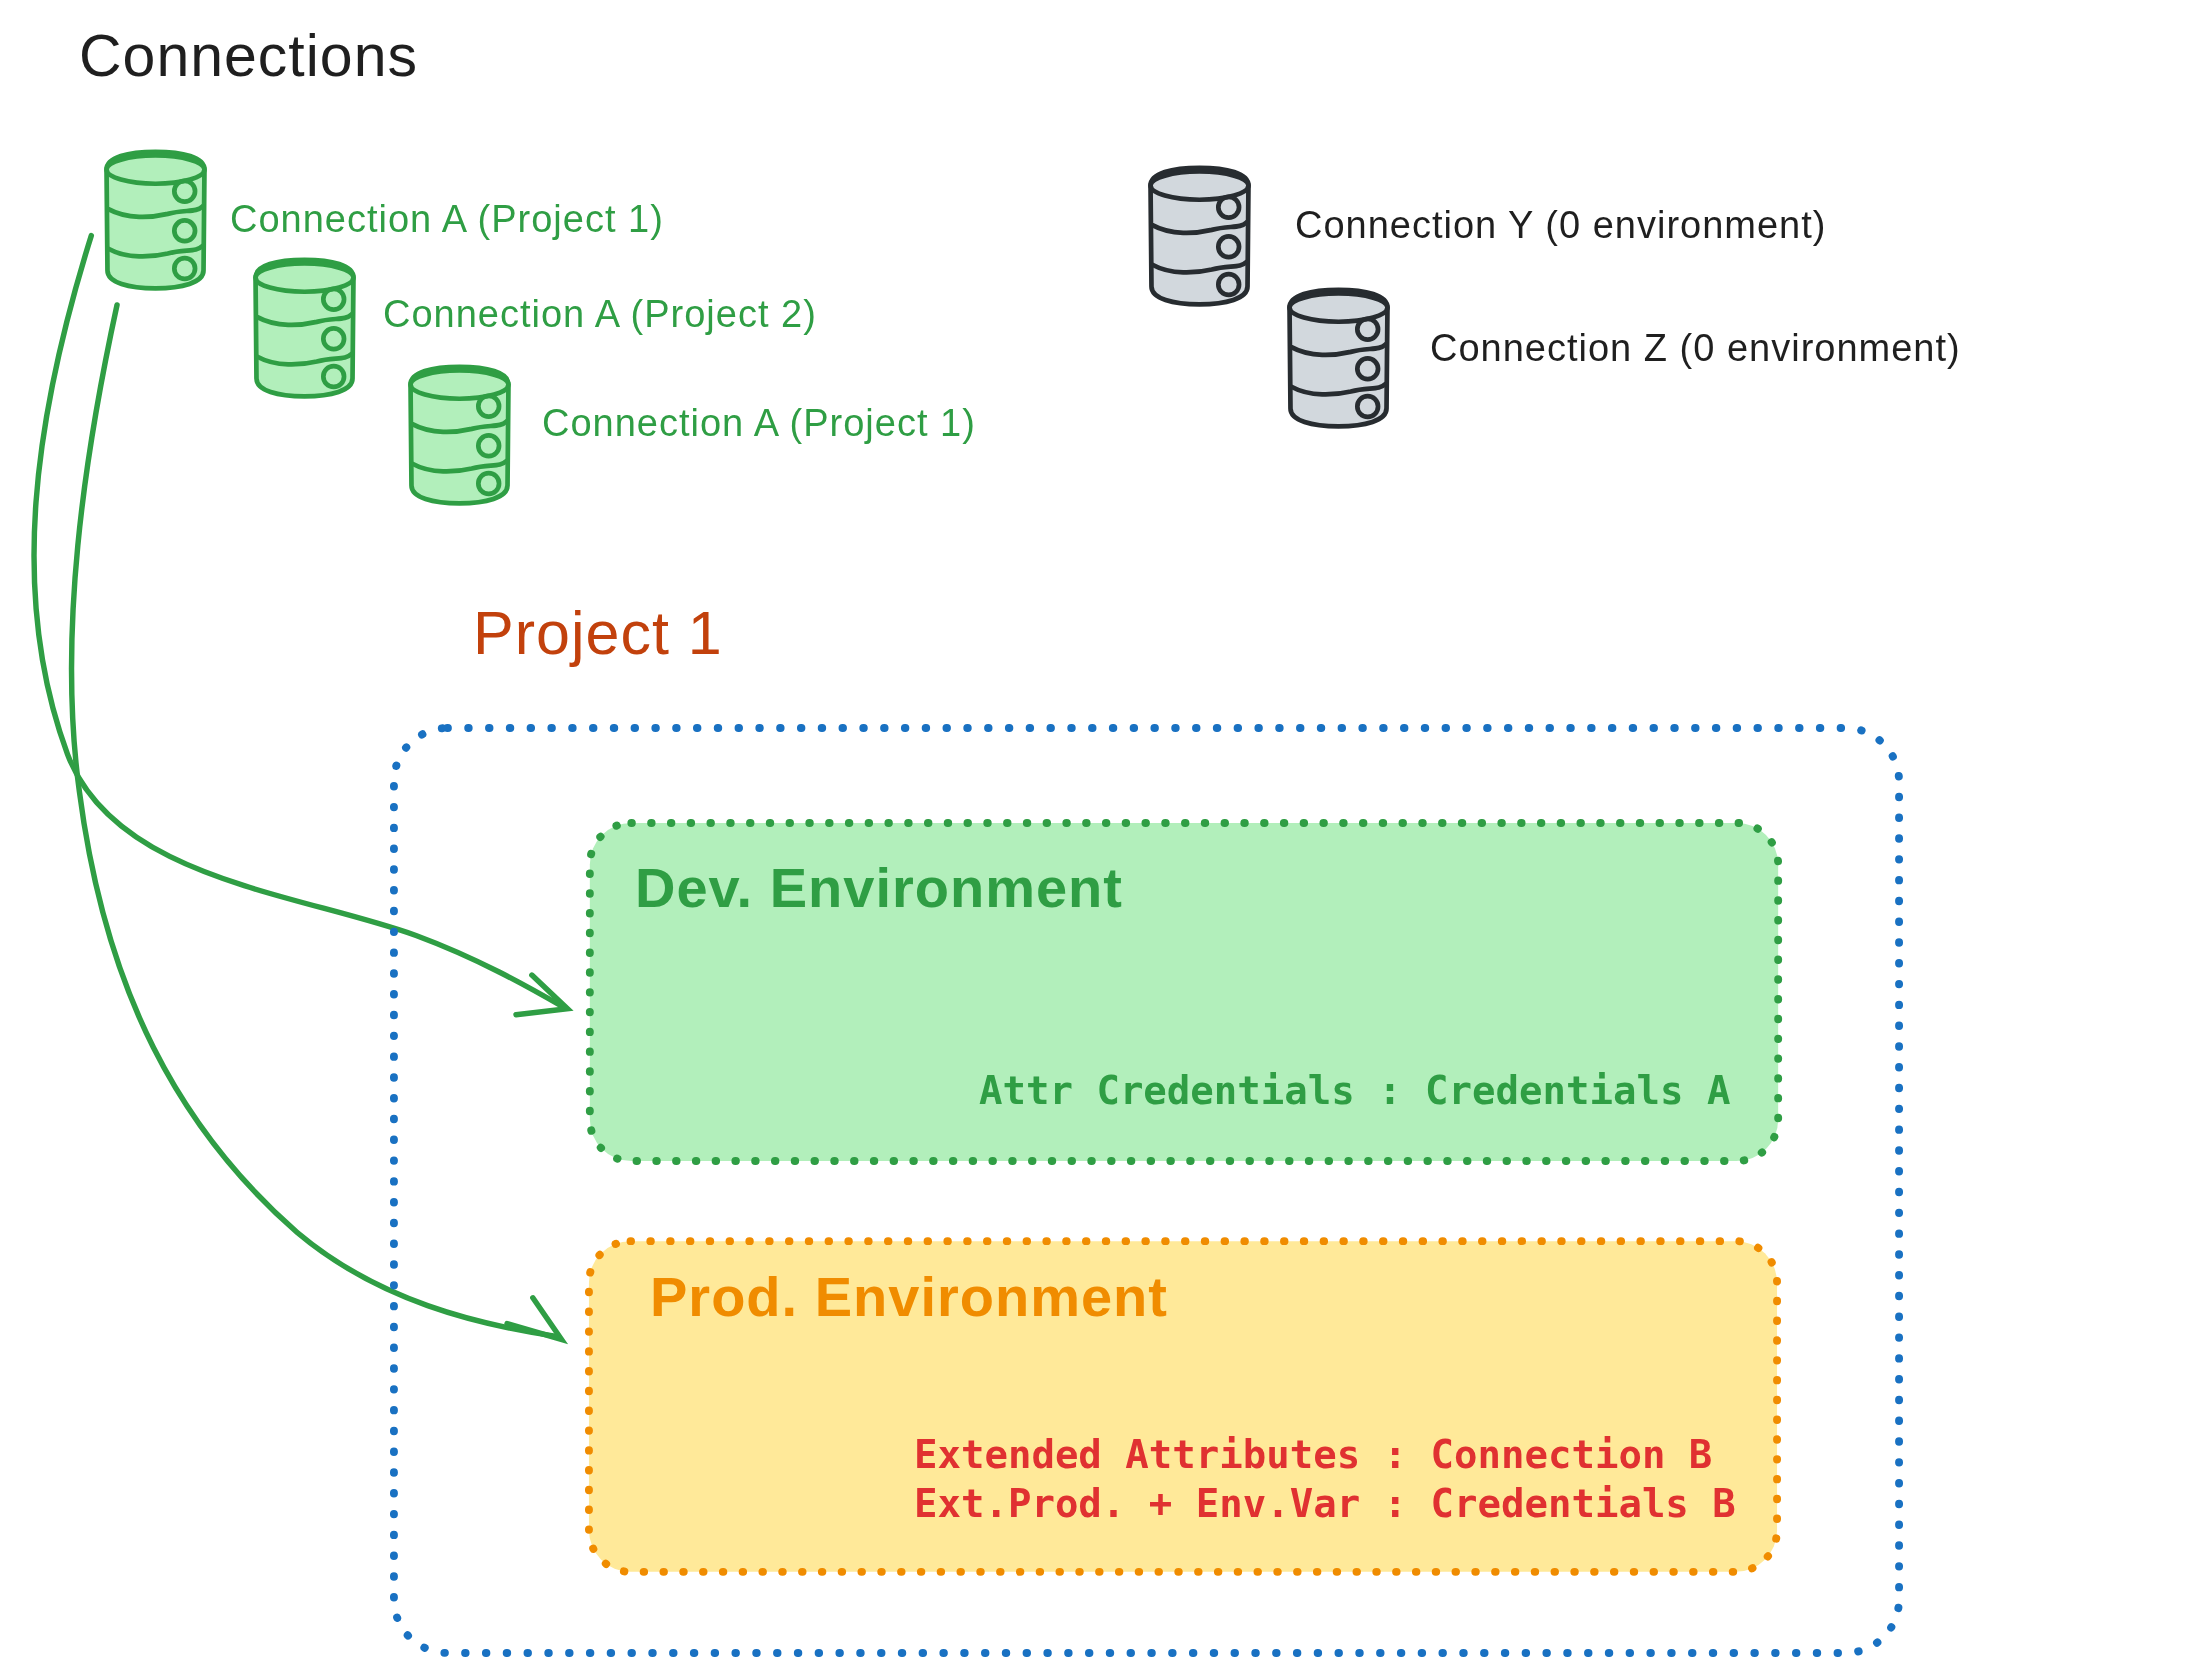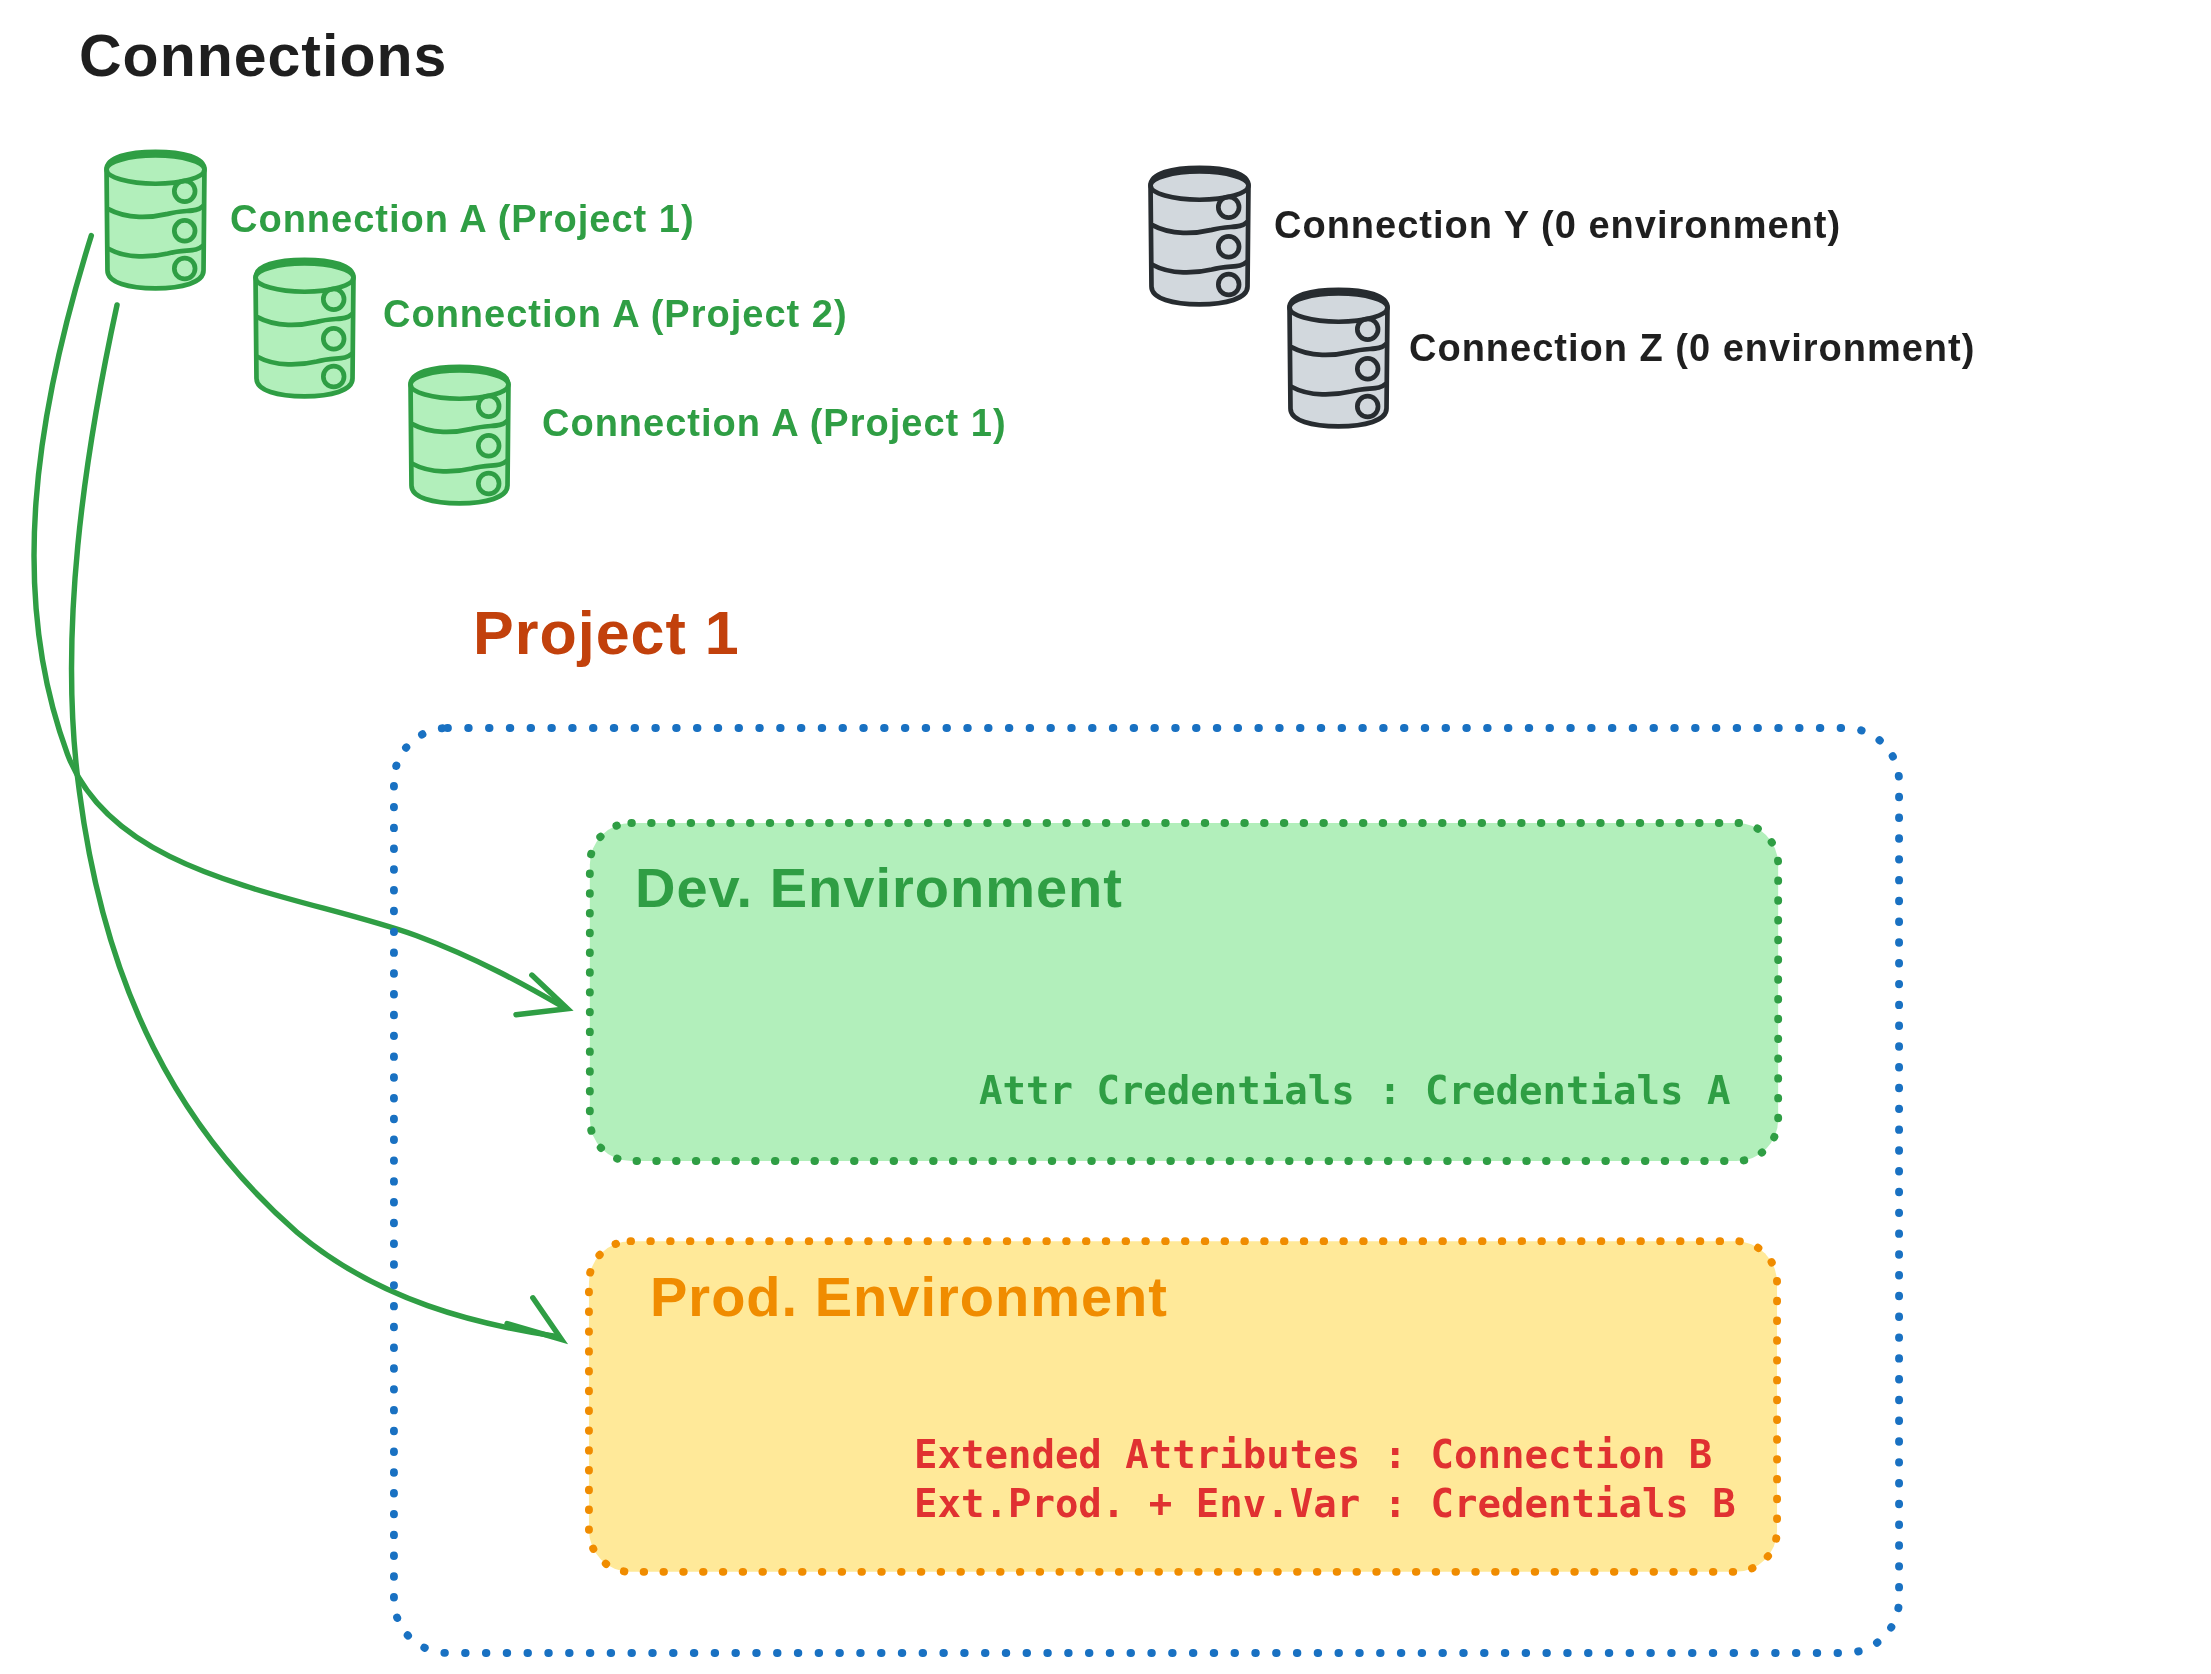--- a/index.html
+++ b/index.html
@@ -5,33 +5,33 @@
   html,body{margin:0;padding:0;background:#ffffff;}
   .canvas{
     position:relative;
     width:2212px;height:1674px;
     background:#ffffff;
     overflow:hidden;
     font-family:"Liberation Sans", sans-serif;
   }
   .abs{position:absolute;}
   .hand{
-    font-weight:700;
+    font-weight:400;
     letter-spacing:1px;
     white-space:nowrap;
     text-align:center;
   }
   .title{
     left:79px;top:22px;
     font-size:59px;line-height:69px;
     color:#1f1f1f;
   }
   .conn-label{font-size:38px;line-height:55px;}
   .green-text{color:#2f9e44;}
-  .ink-text{color:#1f1f1f;}
+  .ink-text{color:#1f1f1f;margin-left:21px;}
   .project-title{
     left:473px;top:598px;
     font-size:61px;line-height:71px;
     color:#c2410c;
   }
   .db{width:113px;height:146px;}
   .db svg{width:100%;height:100%;display:block;}
   .db-green{--db-fill:#b2efbb;--db-stroke:#2f9e44;}
   .db-gray{--db-fill:#d2d8dd;--db-stroke:#272c30;}
   .box{pointer-events:none;}

